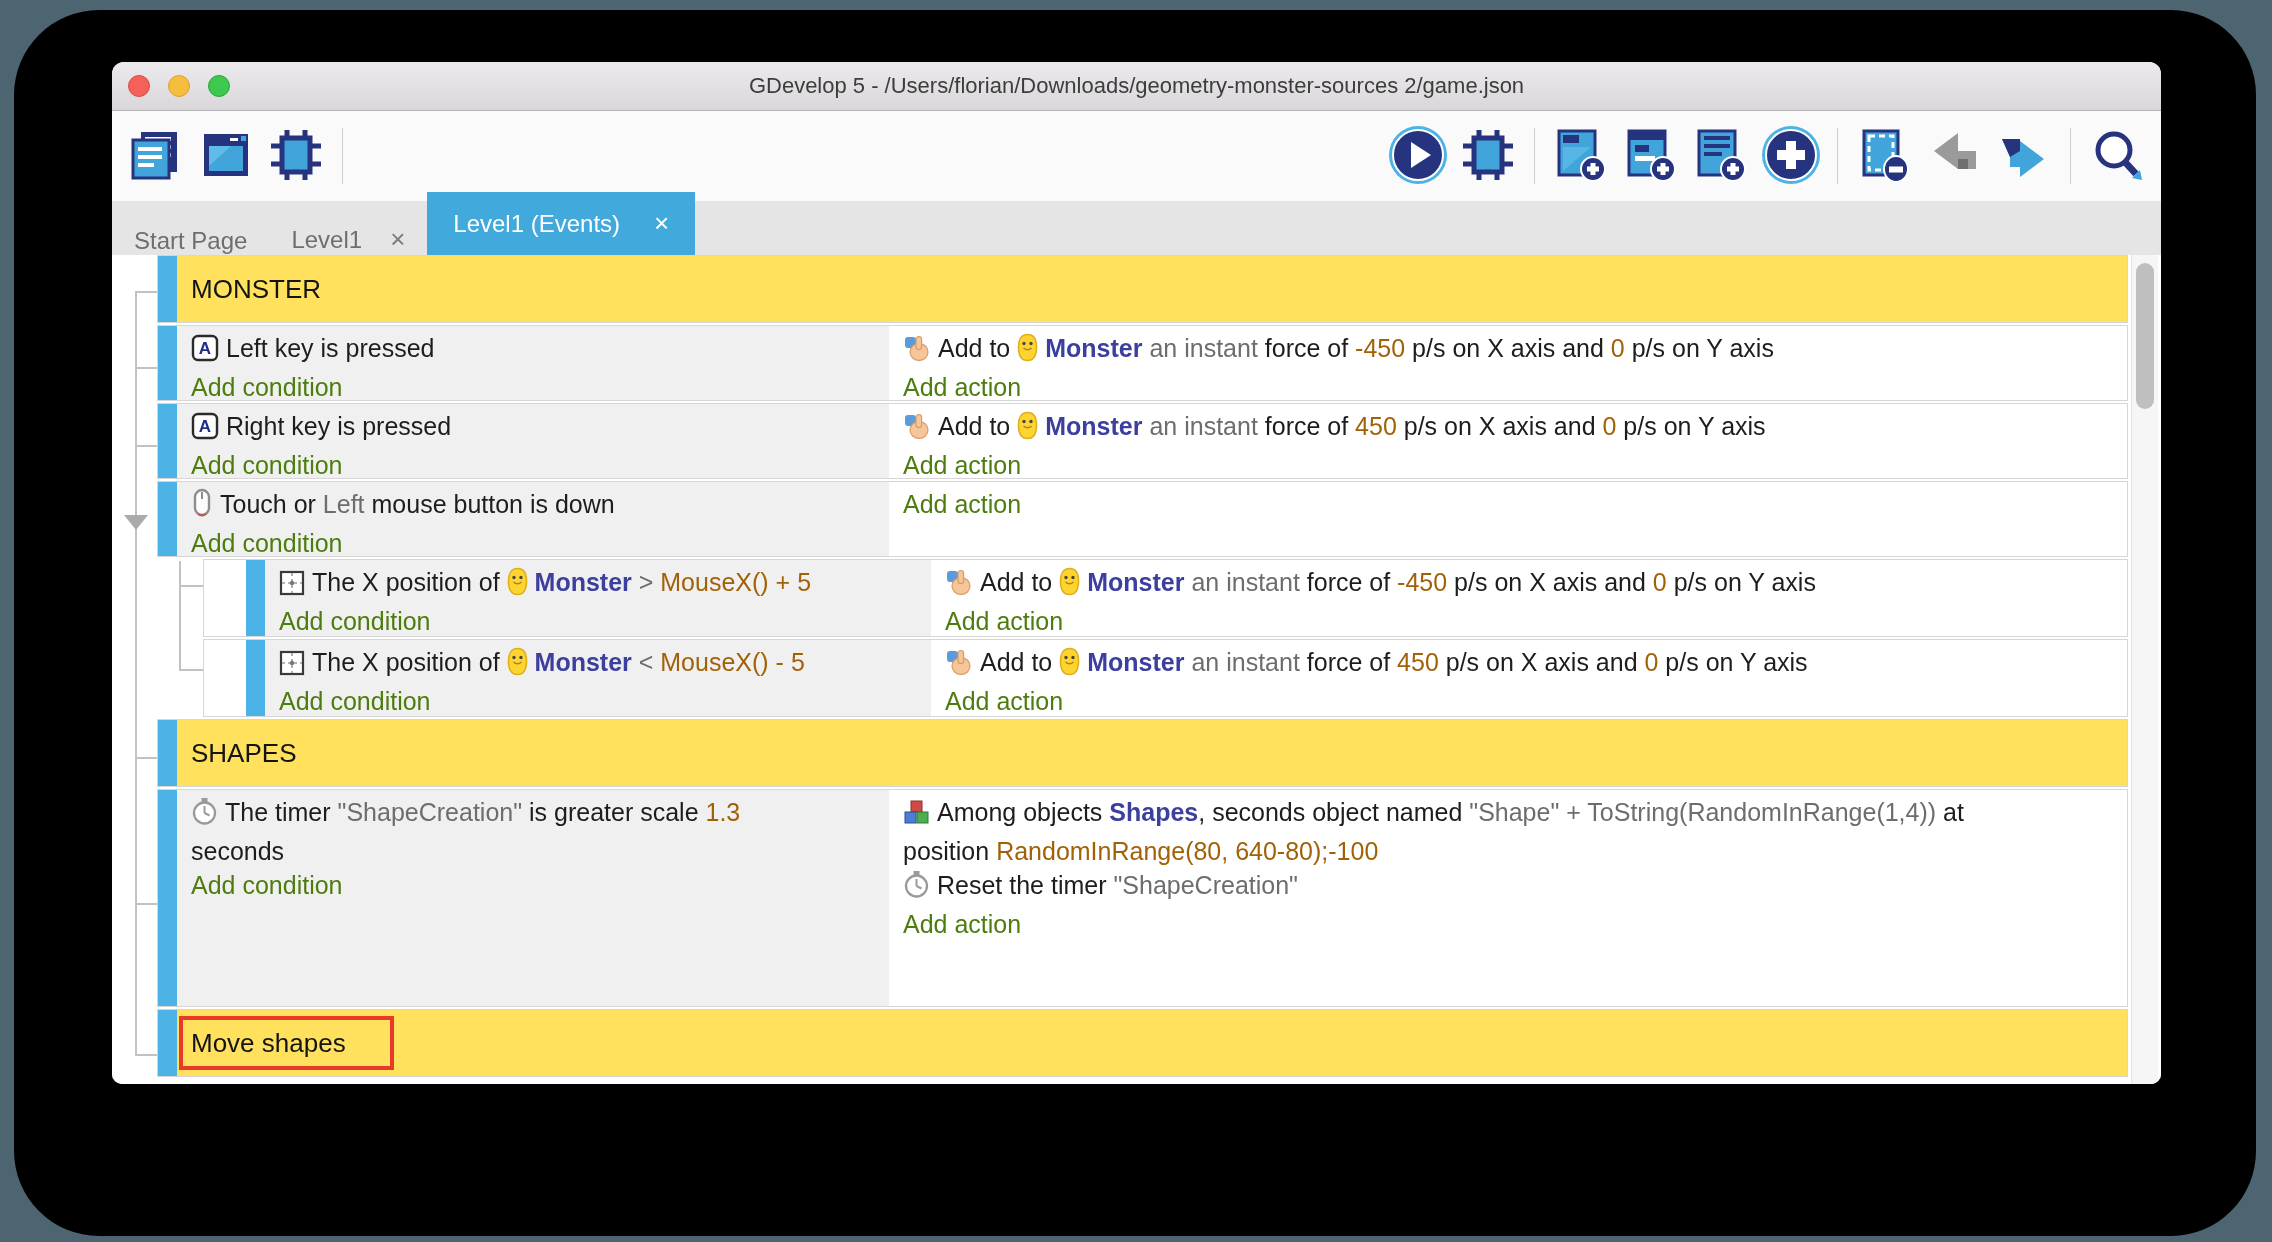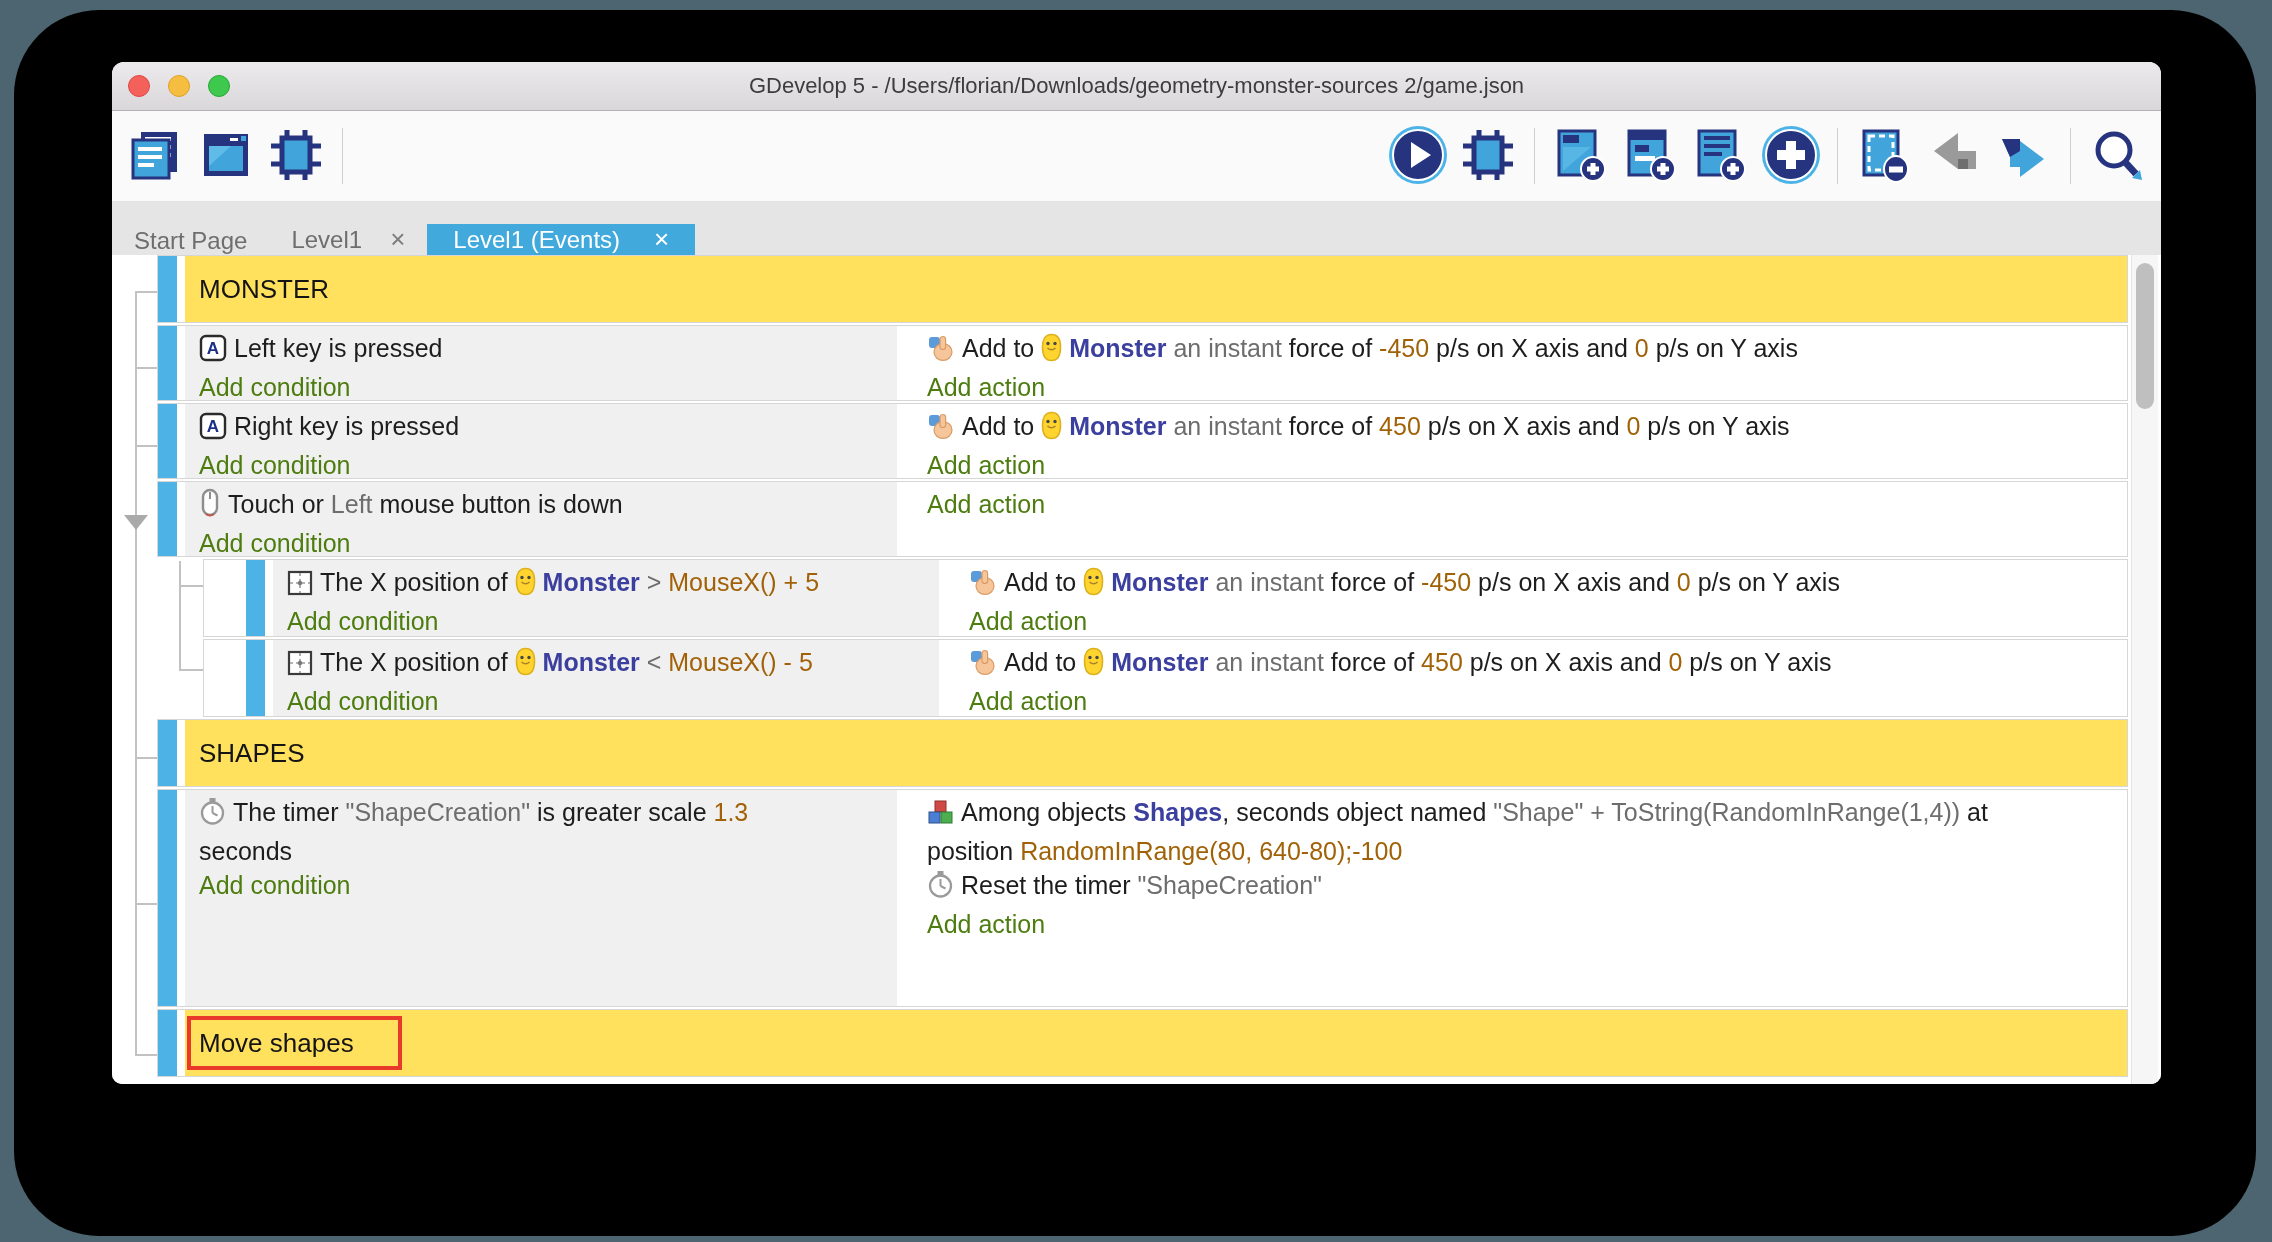--- a/index.html
+++ b/index.html
@@ -22,27 +22,27 @@
   .tb-group{display:flex;align-items:center;gap:10px;}
   .tb-left{margin-left:14px;}
   .tb-right{margin-left:auto;margin-right:14px;}
   .tb-btn{width:60px;height:62px;display:flex;align-items:center;justify-content:center;background:transparent;border:none;padding:0;cursor:default;}
   .tb-divider{width:1px;height:56px;background:#cfcfcf;margin:0 6px;}
 
   
   .tabbar{position:relative;height:54px;background:#e5e5e5;display:flex;align-items:flex-end;}
   .tab{display:flex;align-items:center;font-size:24px;color:#6e6e6e;padding:0 22px;}
   .tab .close-x{margin-left:28px;font-size:26px;color:#7c7c7c;}
-  .tab.active{background:#41a9dc;color:#ffffff;padding:0 26px;}
+  .tab.active{background:#41a9dc;color:#ffffff;padding:16px 26px;}
   .tab.active .close-x{color:#ffffff;margin-left:34px;}
 
   
   .content{position:relative;height:830px;background:#ffffff;overflow:hidden;}
   .rows{position:absolute;left:45px;top:0;width:1971px;}
-  .row{display:flex;box-sizing:border-box;border:1px solid #d6d6d6;margin-bottom:2px;background:#fff;gap:8px;}
+  .row{display:flex;box-sizing:border-box;border:1px solid #d6d6d6;margin-bottom:2px;background:#fff;}
   .row.group{height:68px;}
   .row.simple{height:76px;}
   .row.subrow{height:78px;margin-left:46px;padding-left:42px;}
   .row.tall{height:218px;}
   .strip{width:19px;background:#4db3e7;flex:none;}
   .groupbody{flex:1;background:#ffe15e;position:relative;}
   .grouplabel{font-size:26px;color:#141414;line-height:66px;padding-left:14px;}
   .selectbox{position:absolute;left:2px;top:6px;width:215px;height:54px;border:4px solid #e8392b;box-sizing:border-box;}
   .cond{width:712px;flex:none;background:#f1f0f0;padding:5px 10px 0 14px;box-sizing:border-box;}
   .subrow .cond{width:666px;}

